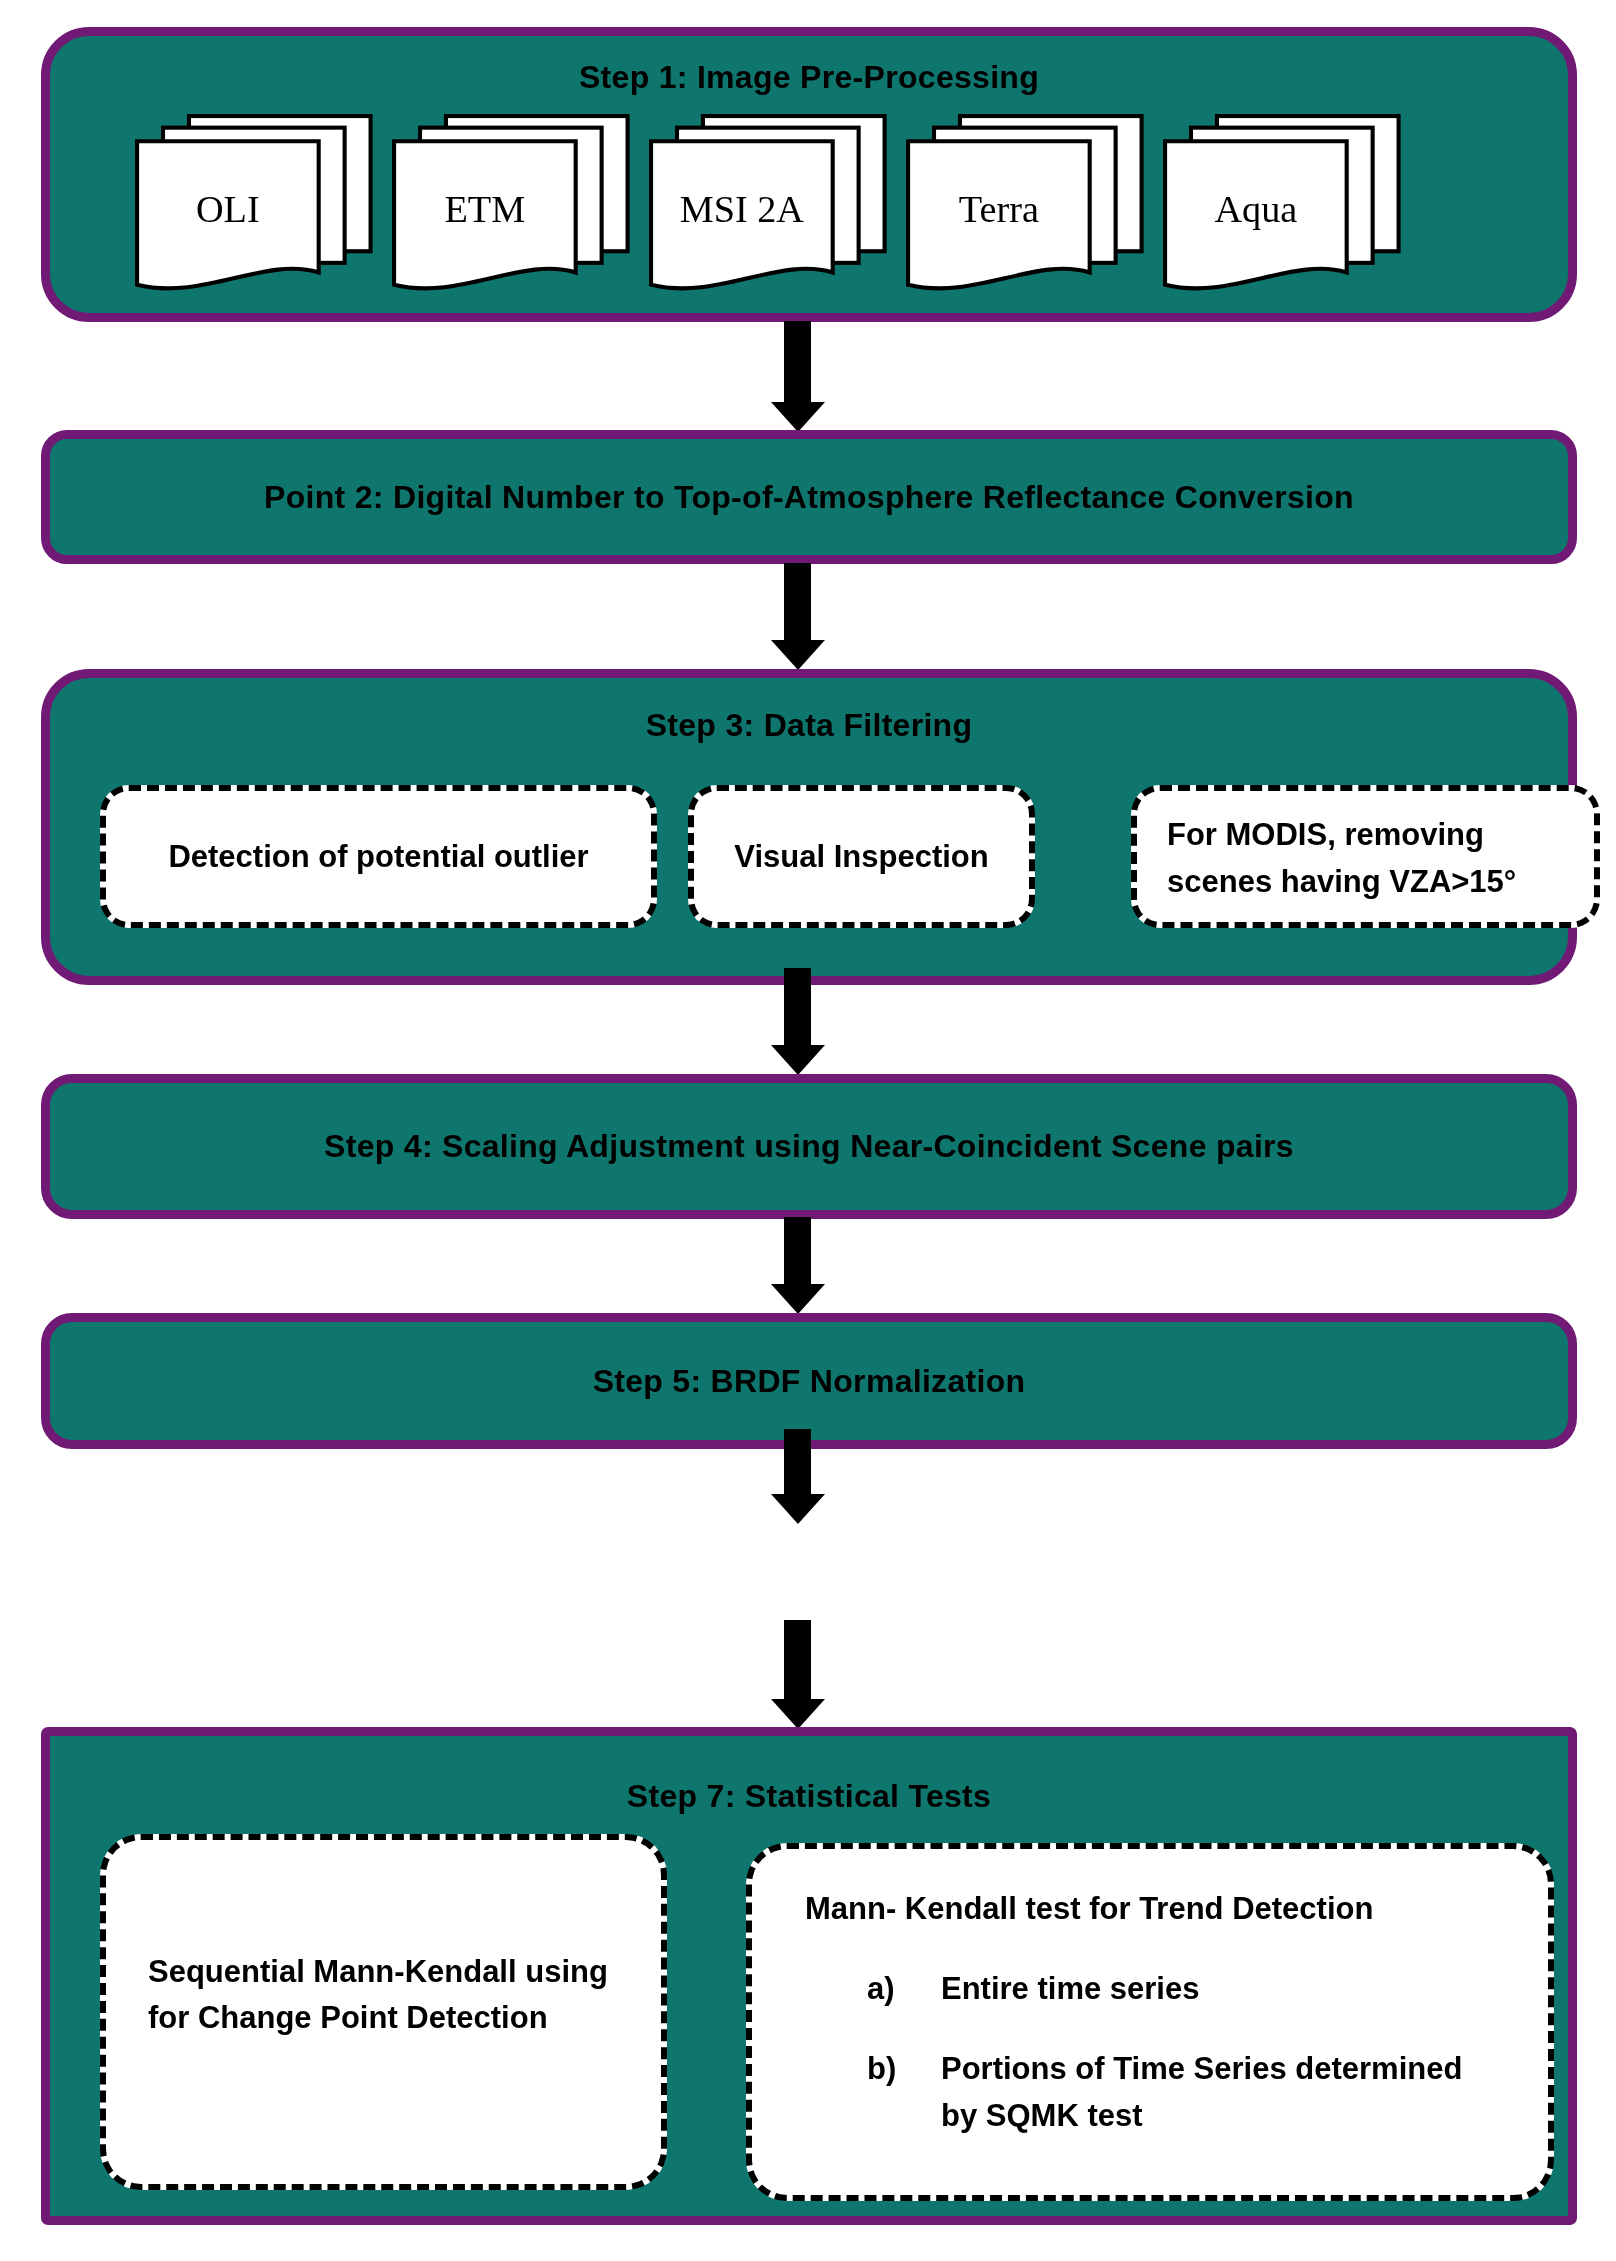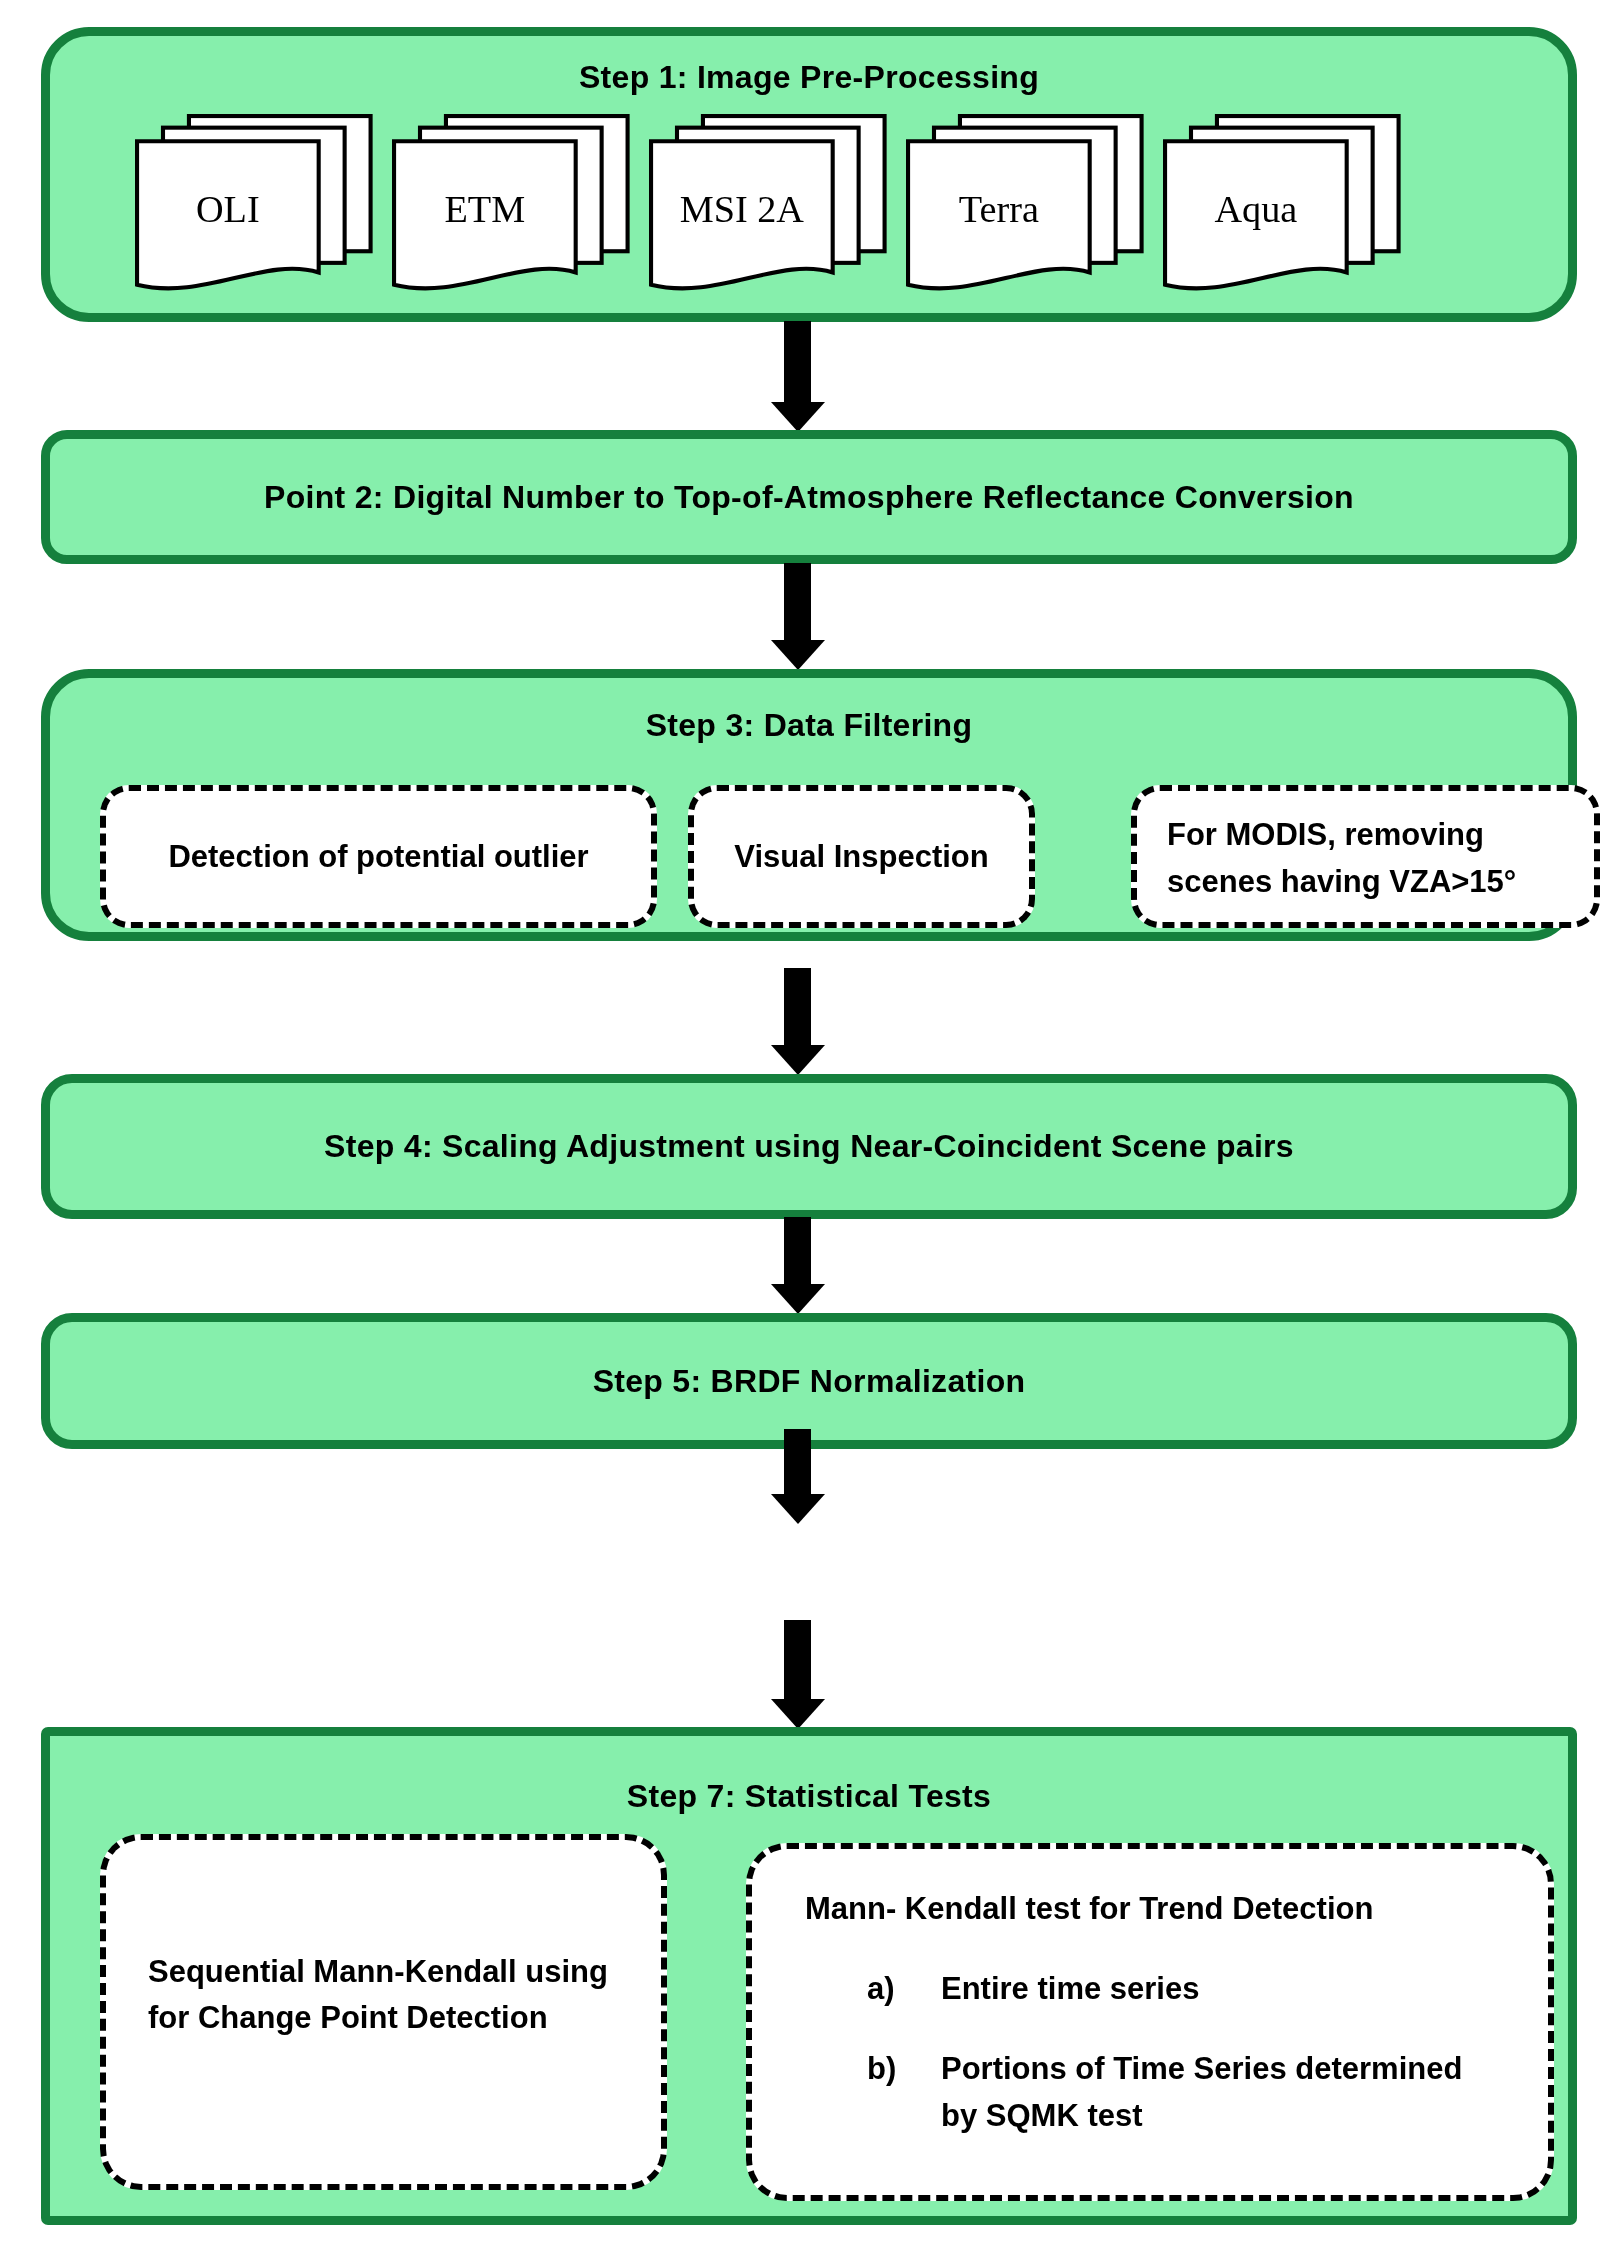--- a/index.html
+++ b/index.html
@@ -1,32 +1,32 @@
 <!DOCTYPE html>
 <html style="font-size:11px"><head>
 <meta charset="utf-8">
 <style>
   * { margin:0; padding:0; box-sizing:border-box; }
   html,body { background:#ffffff; }
   body { width:1617px; height:2261px; font-family:"Liberation Sans", sans-serif; color:#000; }
   .canvas { position:relative; width:1617px; height:2261px; background:#fff; overflow:hidden; }
 
   
-  .box { position:absolute; left:41px; width:1536px; background:#86efac; border:9px solid #15803d; }
+  .box { position:absolute; left:41px; width:1536px; background:#0f766e; border:9px solid #701a75; }
   .box.center { display:flex; align-items:center; justify-content:center; }
   .title { font-weight:bold; font-size:32px; letter-spacing:0.3px; }
 
   .step1 { top:27px;  height:295px; border-radius:48px; display:flex; flex-direction:column; align-items:center; }
   .step1 .title { margin-top:23px; }
   .docs-row { display:flex; gap:18px; margin-top:18px; align-self:flex-start; margin-left:85px; }
   .doc { display:block; width:239px; height:183px; }
   .doc text { font-family:"Liberation Serif", serif; font-size:56px; fill:#000; }
 
   .step2 { top:430px;  height:134px; border-radius:26px; }
-  .step3 { top:669px;  height:272px; border-radius:48px; }
+  .step3 { top:669px;  height:316px; border-radius:48px; }
   .step4 { top:1074px; height:145px; border-radius:31px; }
   .step5 { top:1313px; height:136px; border-radius:31px; }
   .step6 { top:1523px; height:99px; border-radius:22px; }
   .step7 { top:1727px; height:498px; border-radius:7px; }
 
   .step3 .title { position:absolute; top:29px; left:0; right:0; text-align:center; }
   .step7 .title { position:absolute; top:42px; left:0; right:0; text-align:center; }
 
   
   .db { position:absolute; border:6.1px dashed #000; border-radius:29px; background:#fff;

